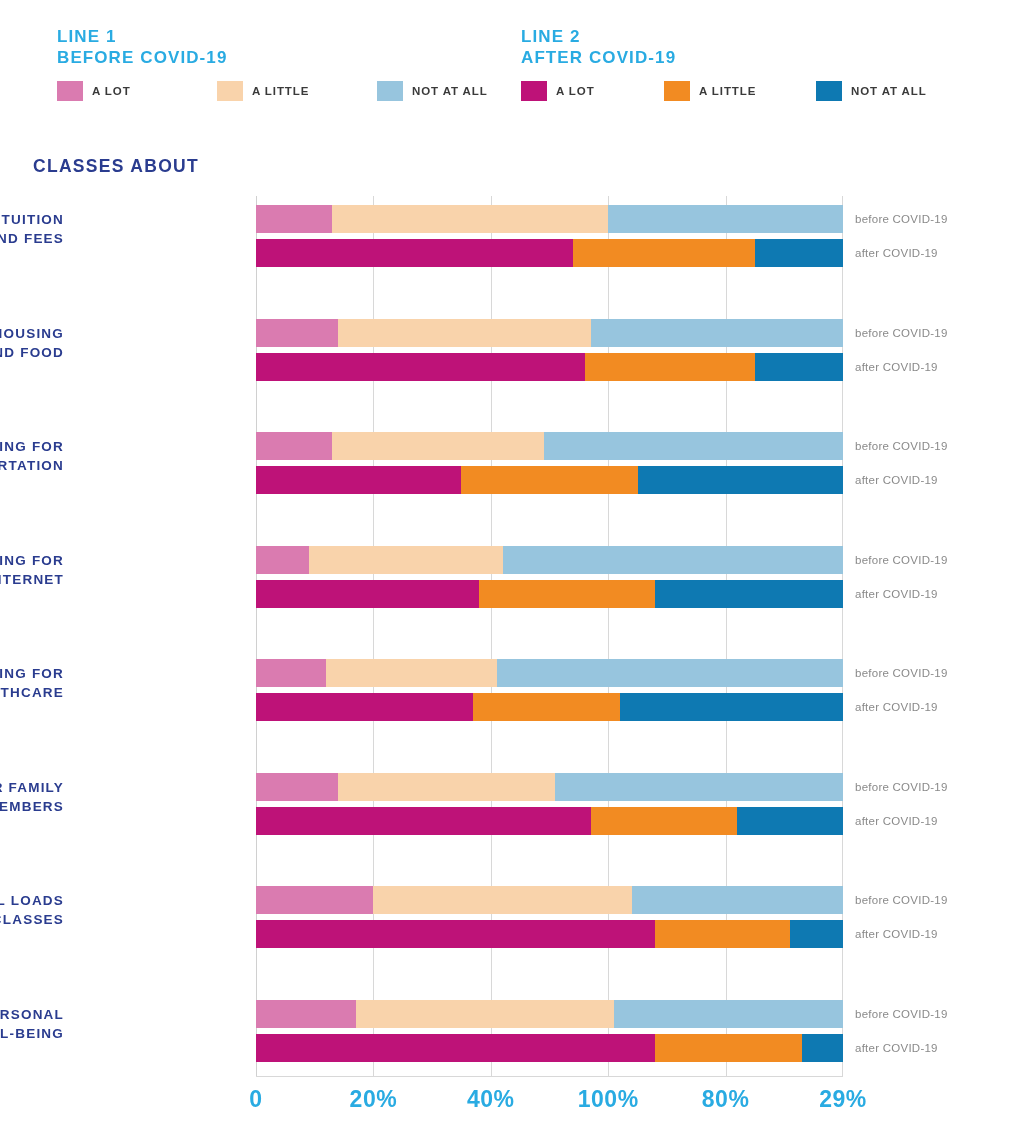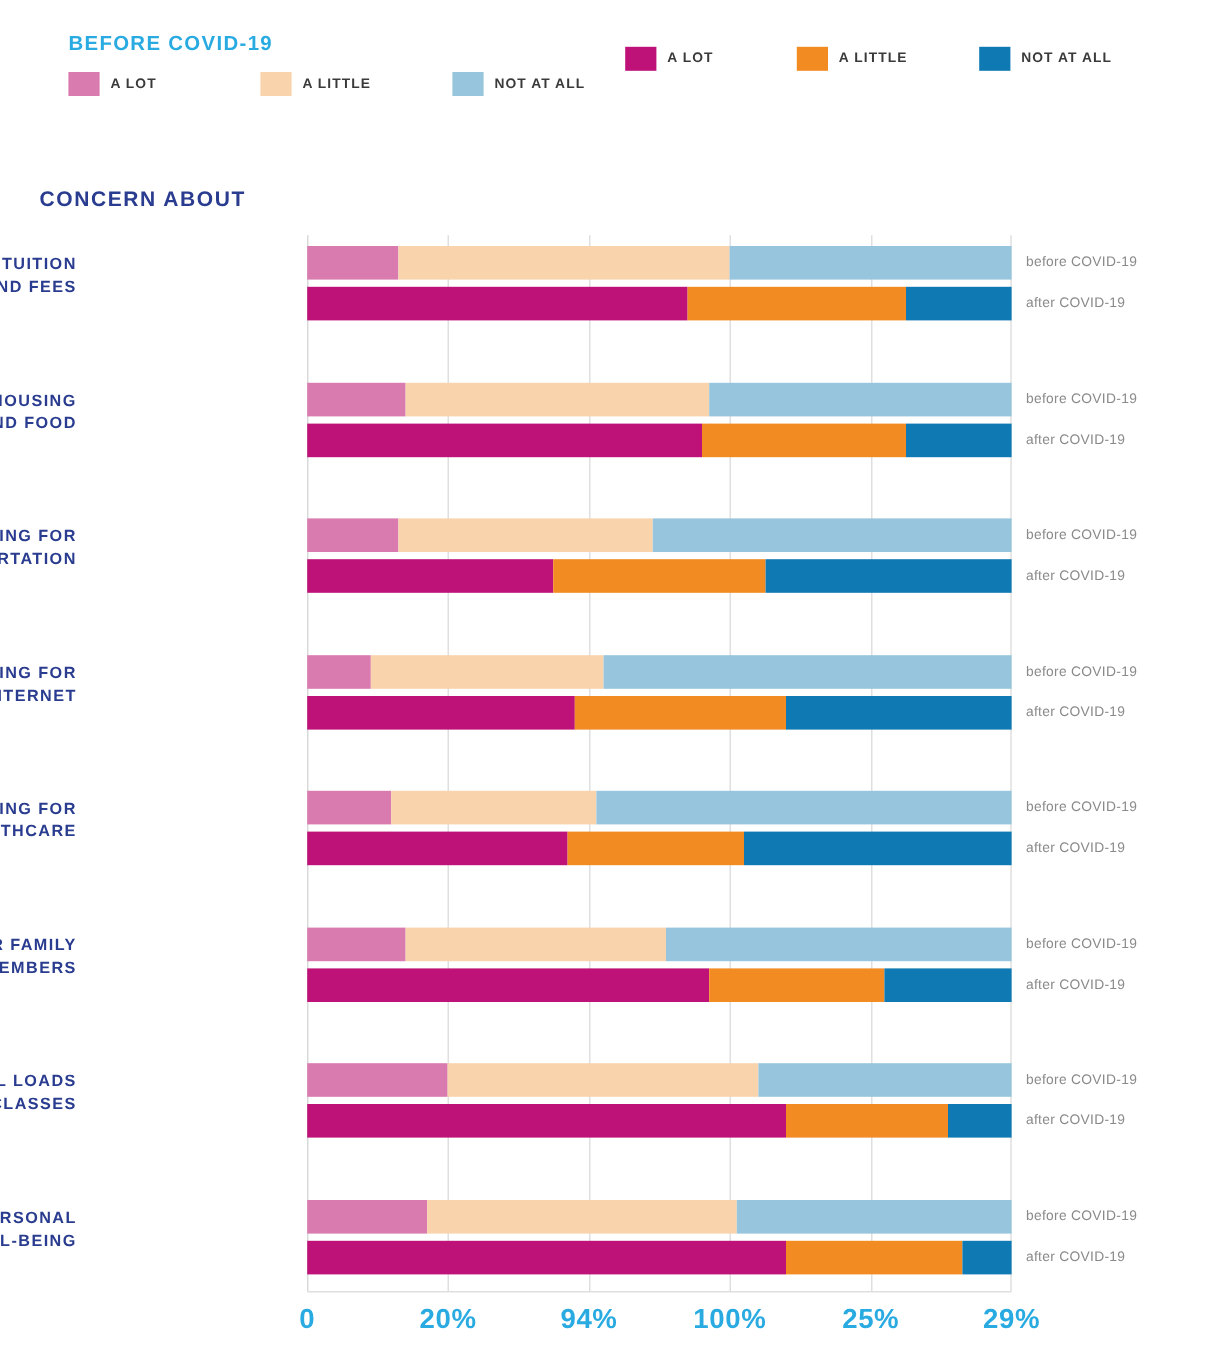--- a/index.html
+++ b/index.html
@@ -62,56 +62,61 @@
     color:#29ABE2;font-weight:bold;font-size:23px;letter-spacing:0.5px;
   }
 </style>
 </head>
 <body>
 
 <div class="page">
 
   <div class="legend-block" id="legend-0" style="left:57px;top:26px;">
     <div class="legend-title">
+      <div>LINE 1</div>
       <div>BEFORE COVID-19</div>
     </div>
     <div class="legend-items">
       <div class="legend-item" style="width:160px;">
         <span class="swatch" style="background:#DA7BB0;"></span>
         <span class="legend-label">A LOT</span>
       </div>
       <div class="legend-item" style="width:160px;">
         <span class="swatch" style="background:#F9D3AB;"></span>
         <span class="legend-label">A LITTLE</span>
       </div>
       <div class="legend-item">
         <span class="swatch" style="background:#97C5DE;"></span>
         <span class="legend-label">NOT AT ALL</span>
       </div>
     </div>
   </div>
 
   <div class="legend-block" id="legend-1" style="left:521px;top:26px;">
+    <div class="legend-title">
+      <div>LINE 2</div>
+      <div>AFTER COVID-19</div>
+    </div>
     <div class="legend-items">
       <div class="legend-item" style="width:143px;">
         <span class="swatch" style="background:#BE1278;"></span>
         <span class="legend-label">A LOT</span>
       </div>
       <div class="legend-item" style="width:152px;">
         <span class="swatch" style="background:#F28B22;"></span>
         <span class="legend-label">A LITTLE</span>
       </div>
       <div class="legend-item">
         <span class="swatch" style="background:#0E79B2;"></span>
         <span class="legend-label">NOT AT ALL</span>
       </div>
     </div>
   </div>
 
-  <div class="chart-title">CONCERN ABOUT</div>
+  <div class="chart-title">CLASSES ABOUT</div>
 
   <div class="plot">
     <div class="gridlines" id="gridlines">
         <div class="gridline first" style="left: 0px;"></div>
         <div class="gridline" style="left: 117.4px;"></div>
         <div class="gridline" style="left: 234.8px;"></div>
         <div class="gridline" style="left: 352.2px;"></div>
         <div class="gridline" style="left: 469.6px;"></div>
         <div class="gridline" style="left: 586px;"></div>
       </div>
@@ -261,20 +266,20 @@
           <div class="side-label" style="top: 42px;">after COVID-19</div>
         </div>
       </div>
   </div>
 
   <div class="axis">
     <div class="axis-line"></div>
     <div id="ticks">
         <div class="tick" style="left: 0px;">0</div>
         <div class="tick" style="left: 117.4px;">20%</div>
-        <div class="tick" style="left: 234.8px;">94%</div>
+        <div class="tick" style="left: 234.8px;">40%</div>
         <div class="tick" style="left: 352.2px;">100%</div>
-        <div class="tick" style="left: 469.6px;">25%</div>
+        <div class="tick" style="left: 469.6px;">80%</div>
         <div class="tick" style="left: 587px;">29%</div>
       </div>
   </div>
 
 </div>
 
 </body></html>

